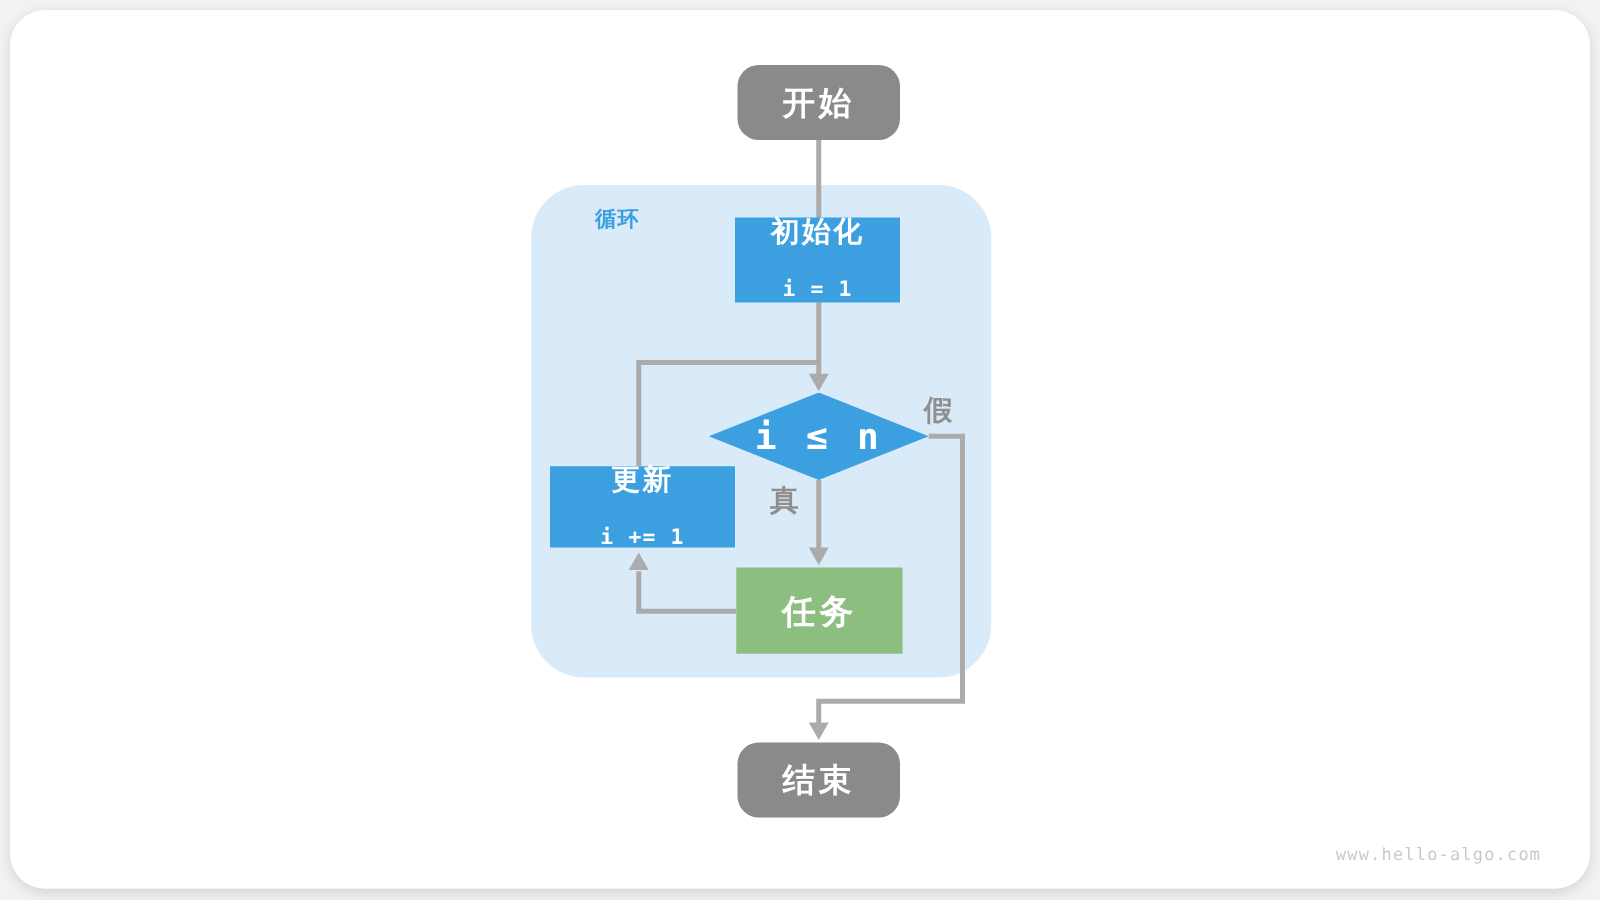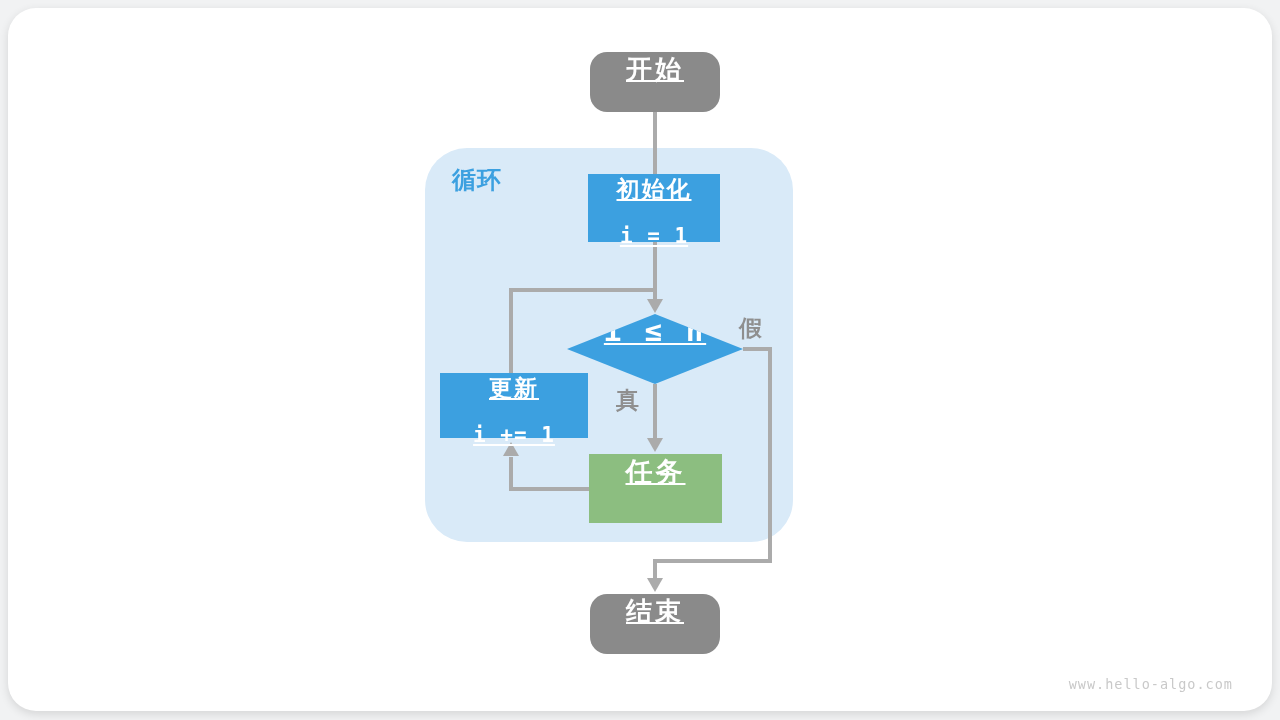--- a/index.html
+++ b/index.html
@@ -33,55 +33,55 @@
     stroke: var(--line);
     stroke-width: 4;
   }
   svg.connectors polygon { fill: var(--line); stroke: none; }
 
   .node {
     position: absolute;
     display: flex;
     flex-direction: column;
     align-items: center;
+    justify-content: center;
     color: #ffffff;
     font-weight: bold;
     text-align: center;
-    text-decoration: underline;
   }
   .terminal {
     width: 130px; height: 60px;
     background: var(--gray_node);
     border-radius: 17px;
     font-size: 26px;
     letter-spacing: 3px;
   }
   .loop-container {
     position: absolute;
     left: 425px; top: 148px;
     width: 368px; height: 394px;
     background: var(--container);
     border-radius: 42px;
   }
   .loop-label {
     position: absolute;
-    left: 452px; top: 164px;
+    left: 476px; top: 164px;
     color: var(--blue);
-    font-size: 24px;
+    font-size: 17px;
     font-weight: bold;
     letter-spacing: 1px;
   }
   .process {
     background: var(--blue);
     gap: 18px;
   }
   .proc-title { font-size: 23px; line-height: 30px; letter-spacing: 2px; }
   .proc-code {
     font-family: "DejaVu Sans Mono", monospace;
-    font-size: 21px;
+    font-size: 17px;
     line-height: 28px;
     font-weight: bold;
     letter-spacing: 1px;
   }
   .node-init { left: 588px; top: 174px; width: 132px; height: 68px; }
   .node-update { left: 440px; top: 373px; width: 148px; height: 65px; }
   .diamond {
     left: 567px; top: 314px;
     width: 176px; height: 70px;
     background: var(--blue);

